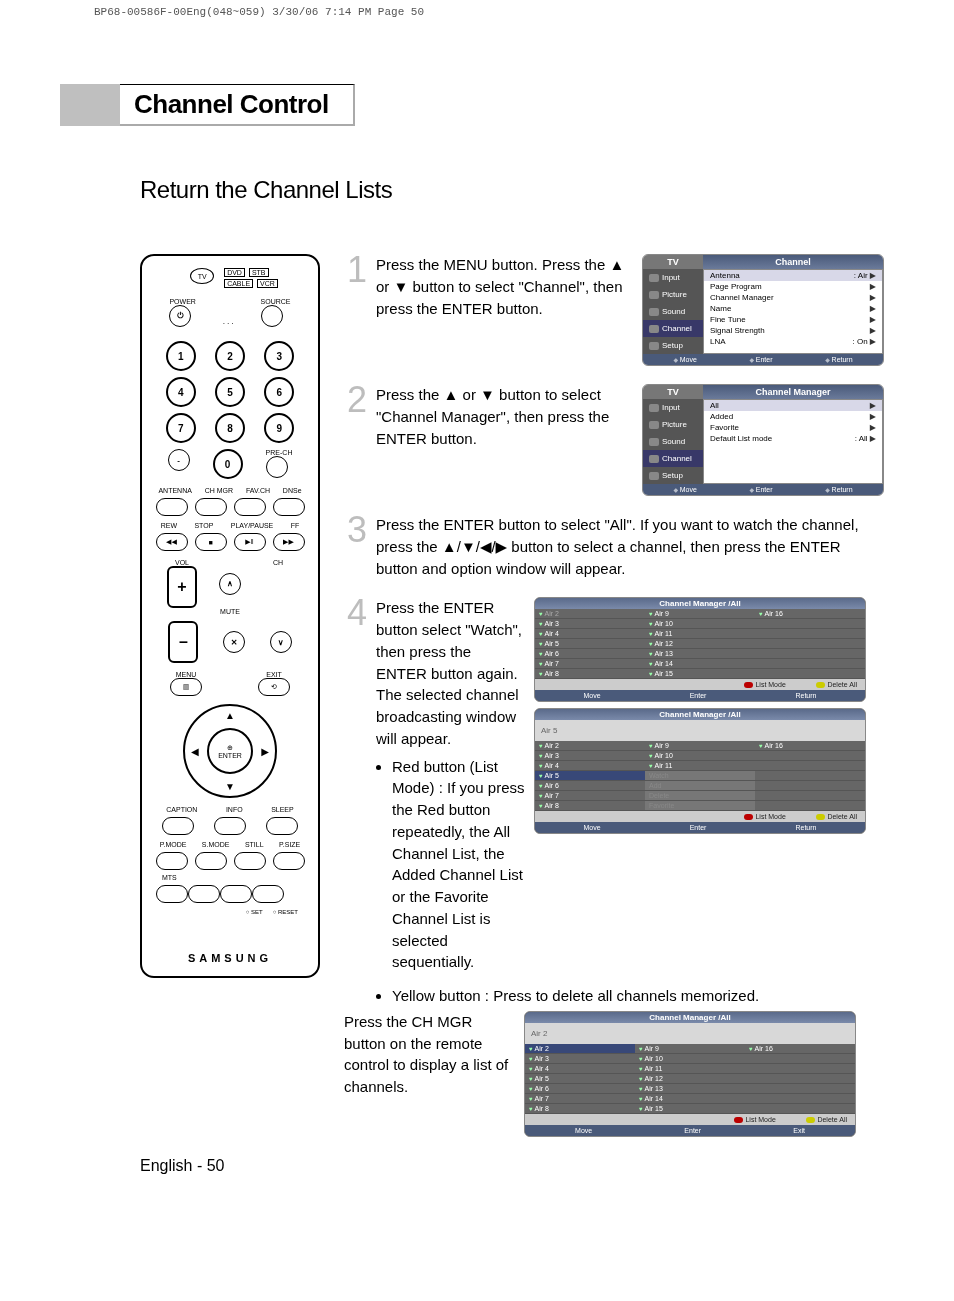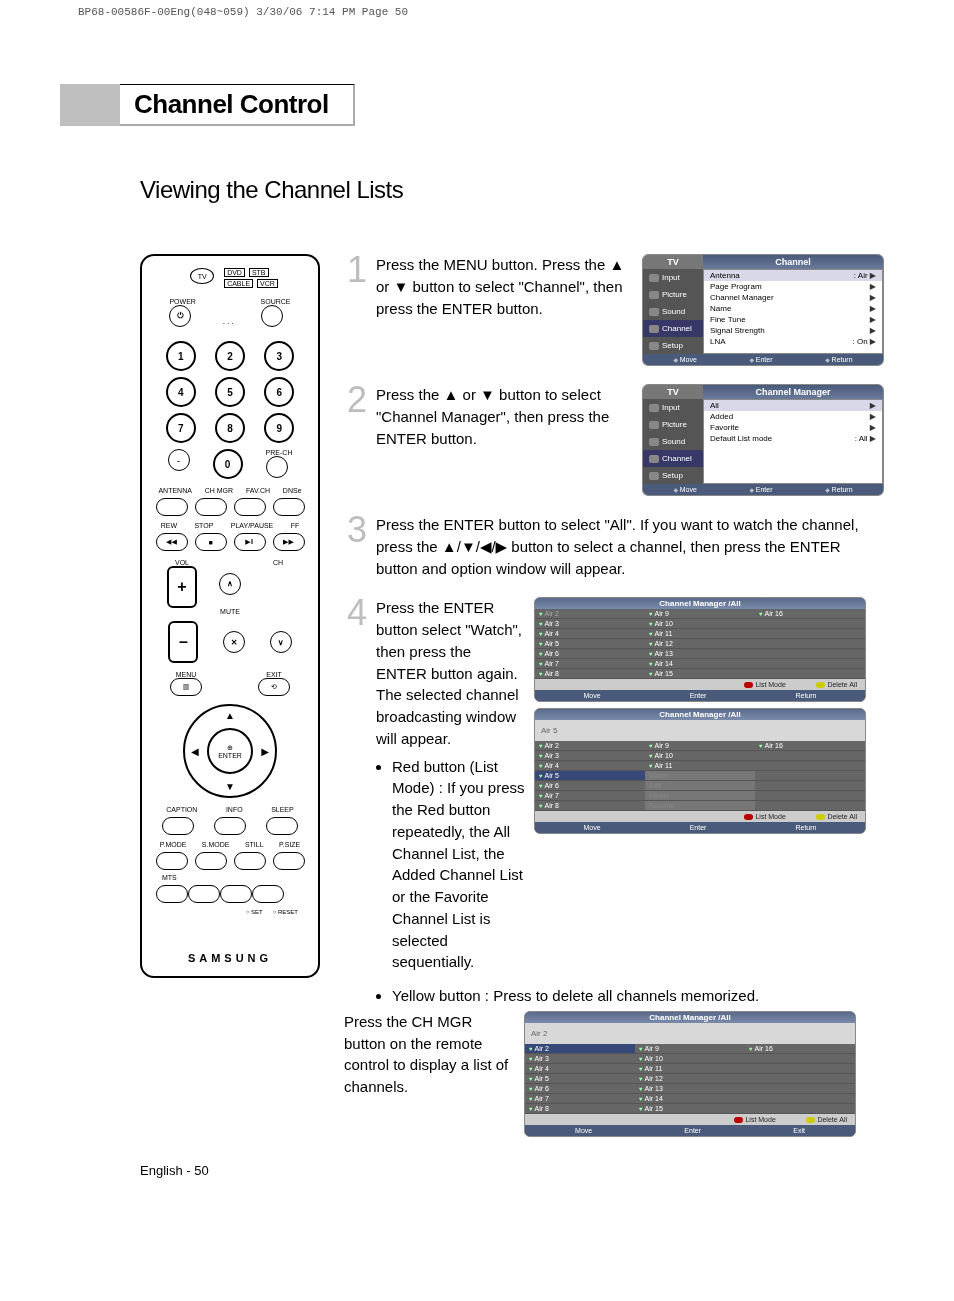--- a/index.html
+++ b/index.html
@@ -10,20 +10,21 @@
     font-size: 13px;
     color: #000;
     width: 954px;
   }
   .print-header {
     font-family: "Courier New", monospace;
     font-size: 11px;
     color: #555;
     padding: 6px 78px;
     border-bottom: 0;
+    margin-left: 16px;
   }
   .page {
     padding: 60px 70px 40px 140px;
     position: relative;
   }
   .chapter-bar {
     display: flex;
     align-items: stretch;
     margin-left: -80px;
     margin-bottom: 50px;
@@ -156,35 +157,35 @@
   .osd-grid td .h { color:#9fa; font-size:6px; margin-right:2px;}
   .osd-grid td.hl { background:#384878; color:#fff;}
   .osd-grid td.dim { color:#aaa;}
   .osd-grid td.opt { color:#888; background:#777; text-align:left;}
   .osd-grid .gfoot { background:#ccc; color:#222; display:flex; justify-content:flex-end; gap:30px; padding:2px 8px; font-size:7px;}
   .osd-grid .gfoot .pill2 { background:#b00; color:#fff; border-radius:4px; padding:0 4px; font-size:6px;}
   .osd-grid .gfoot .pill2.y { background:#cc0; color:#000;}
   .osd-grid .gbot { background:#4a5a7a; color:#fff; font-size:7px; padding:2px 4px; display:flex; justify-content:space-around;}
   .alt-method { font-weight: bold; font-size: 14px; margin: 14px 0 6px 0; font-family: Arial, sans-serif;}
   .alt-row { display:flex; gap:10px; align-items:flex-start;}
-  .page-footer { margin-top: 26px; font-size: 13px;}
+  .page-footer { margin-top: 20px; font-size: 16px;}
 </style>
 </head>
 <body>
 
 <div class="print-header">BP68-00586F-00Eng(048~059)  3/30/06  7:14 PM  Page 50</div>
 
 <div class="page">
 
   <div class="chapter-bar">
     <div class="chapter-block"></div>
     <div class="chapter-title">Channel Control</div>
   </div>
 
-  <h2 class="section-title">Viewing the Channel Lists</h2>
+  <h2 class="section-title">Return the Channel Lists</h2>
 
 
   <div class="columns">
 
     <div class="remote-col">
       <div class="remote">
         <div class="dev-row">
           <div class="tvoval">TV</div>
           <div style="display:flex; flex-direction:column; gap:2px; margin-left:6px;">
             <div style="display:flex; gap:4px;">

